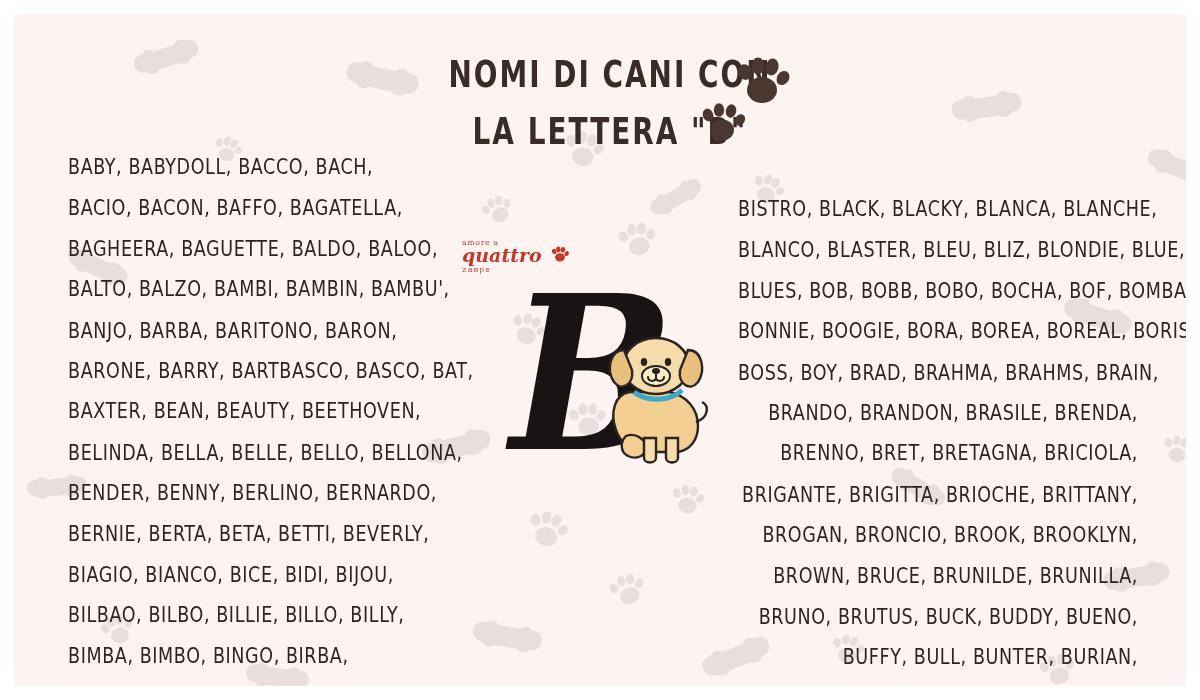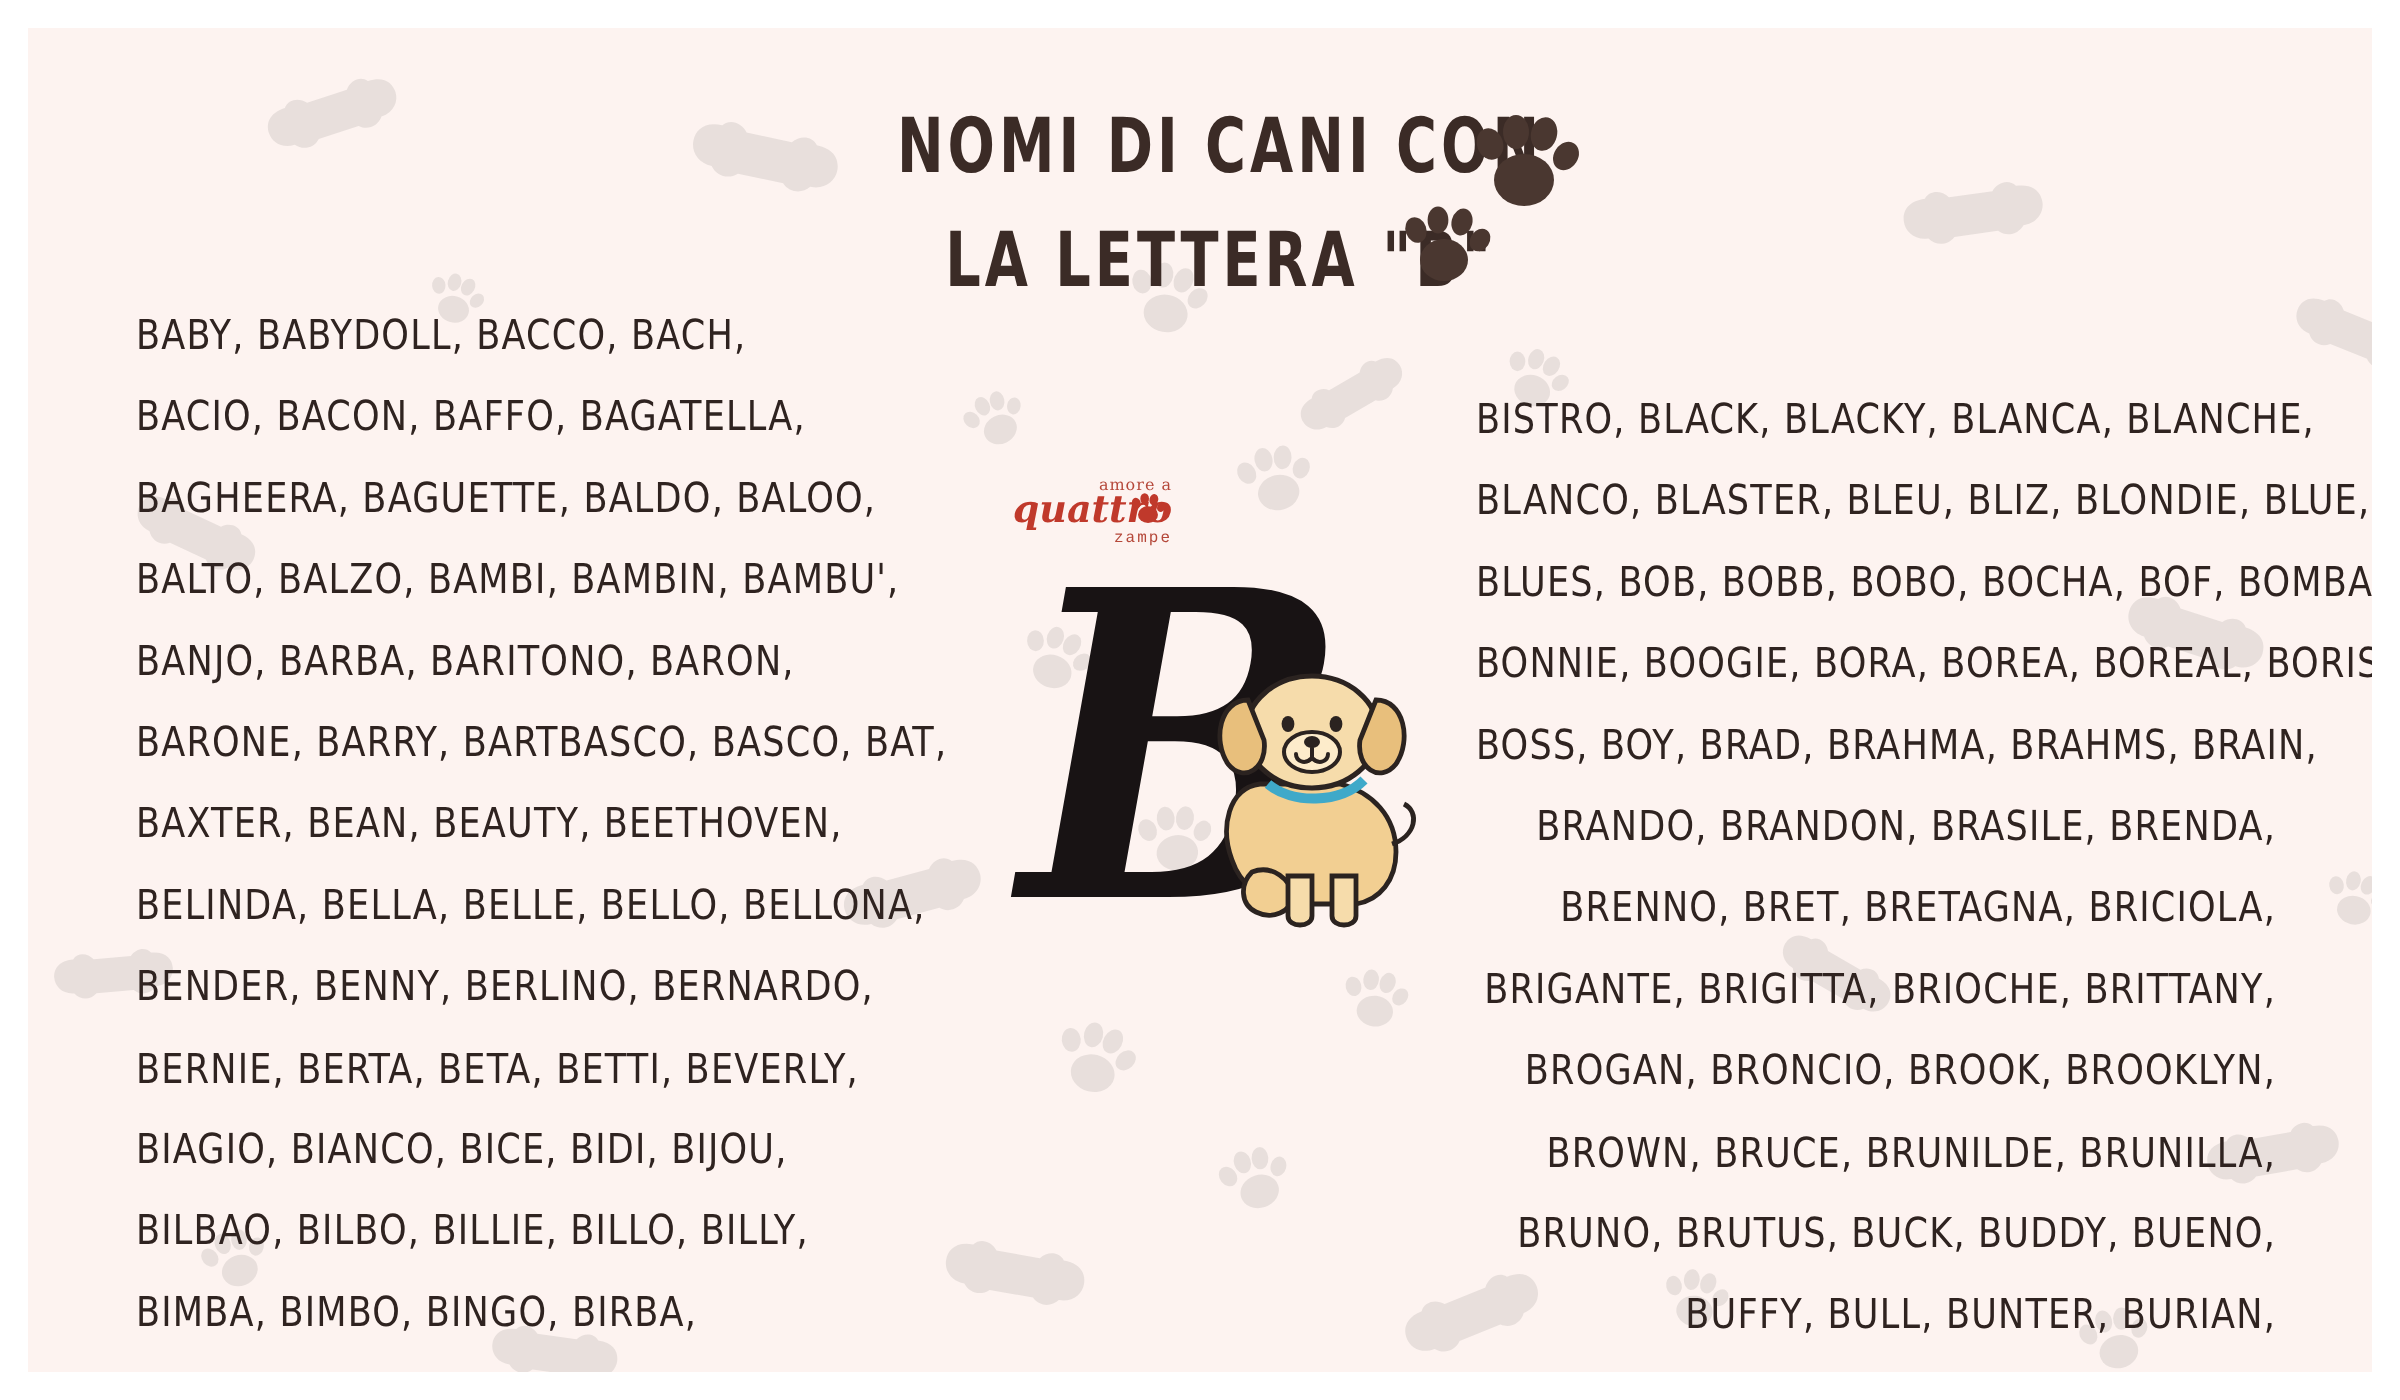--- a/index.html
+++ b/index.html
@@ -87,26 +87,26 @@
     right: 62px;
     top: 190px;
     width: 400px;
     text-align: right;
   }
   .names-col .nrow { white-space: nowrap; }
 
   
   #logo {
     position: absolute;
-    left: 476px;
+    left: 462px;
     top: 238px;
     width: 110px;
     height: 50px;
     z-index: 14;
-    text-align: right;
+    text-align: left;
   }
   #logo-top {
     font-family: "DejaVu Serif", serif;
     font-size: 8px;
     color: #b5483a;
     letter-spacing: 0.5px;
   }
   #logo-main {
     font-family: "DejaVu Serif", serif;
     font-style: italic;

